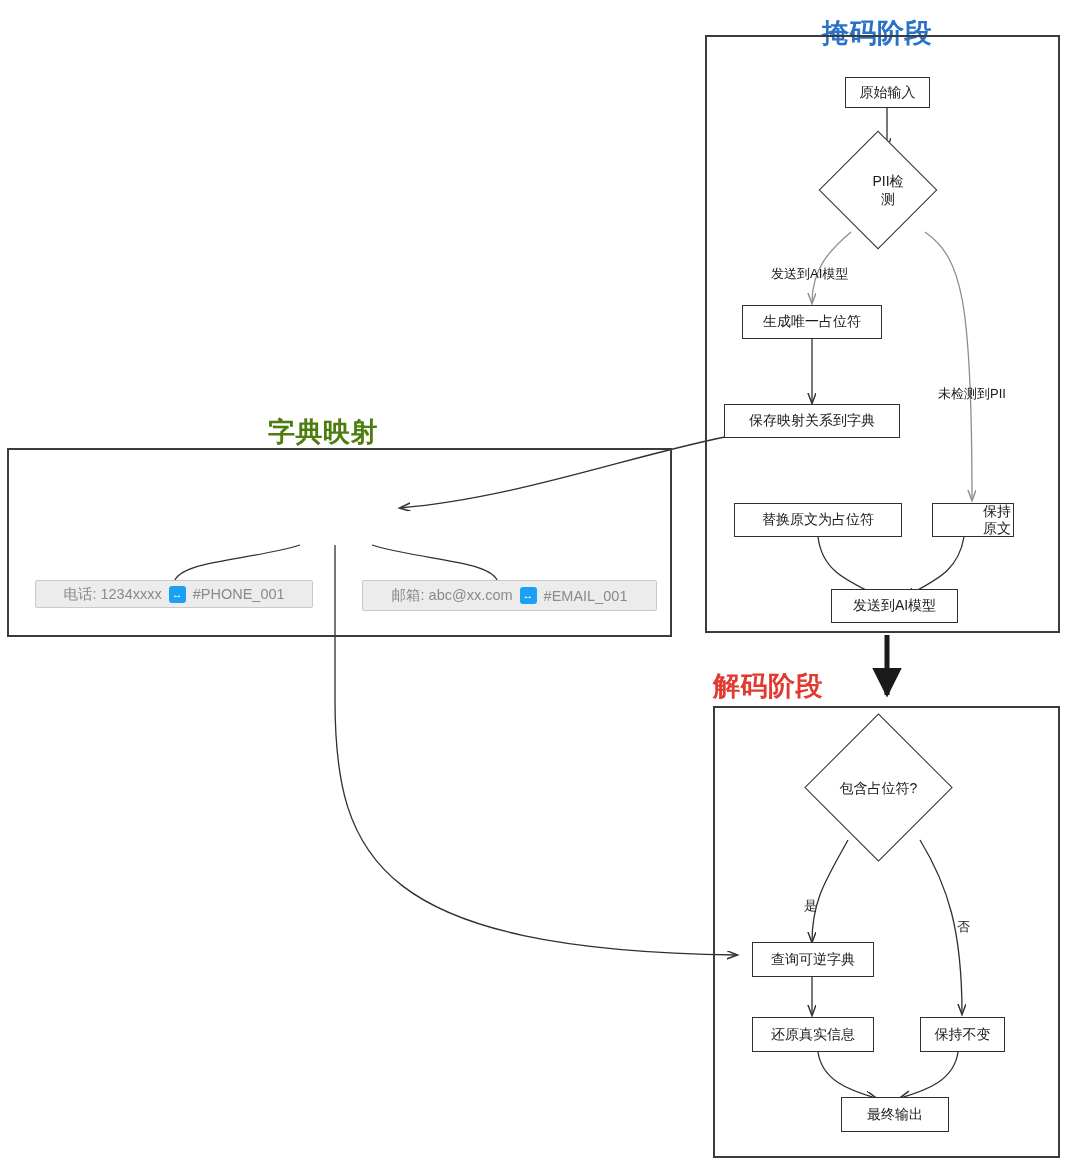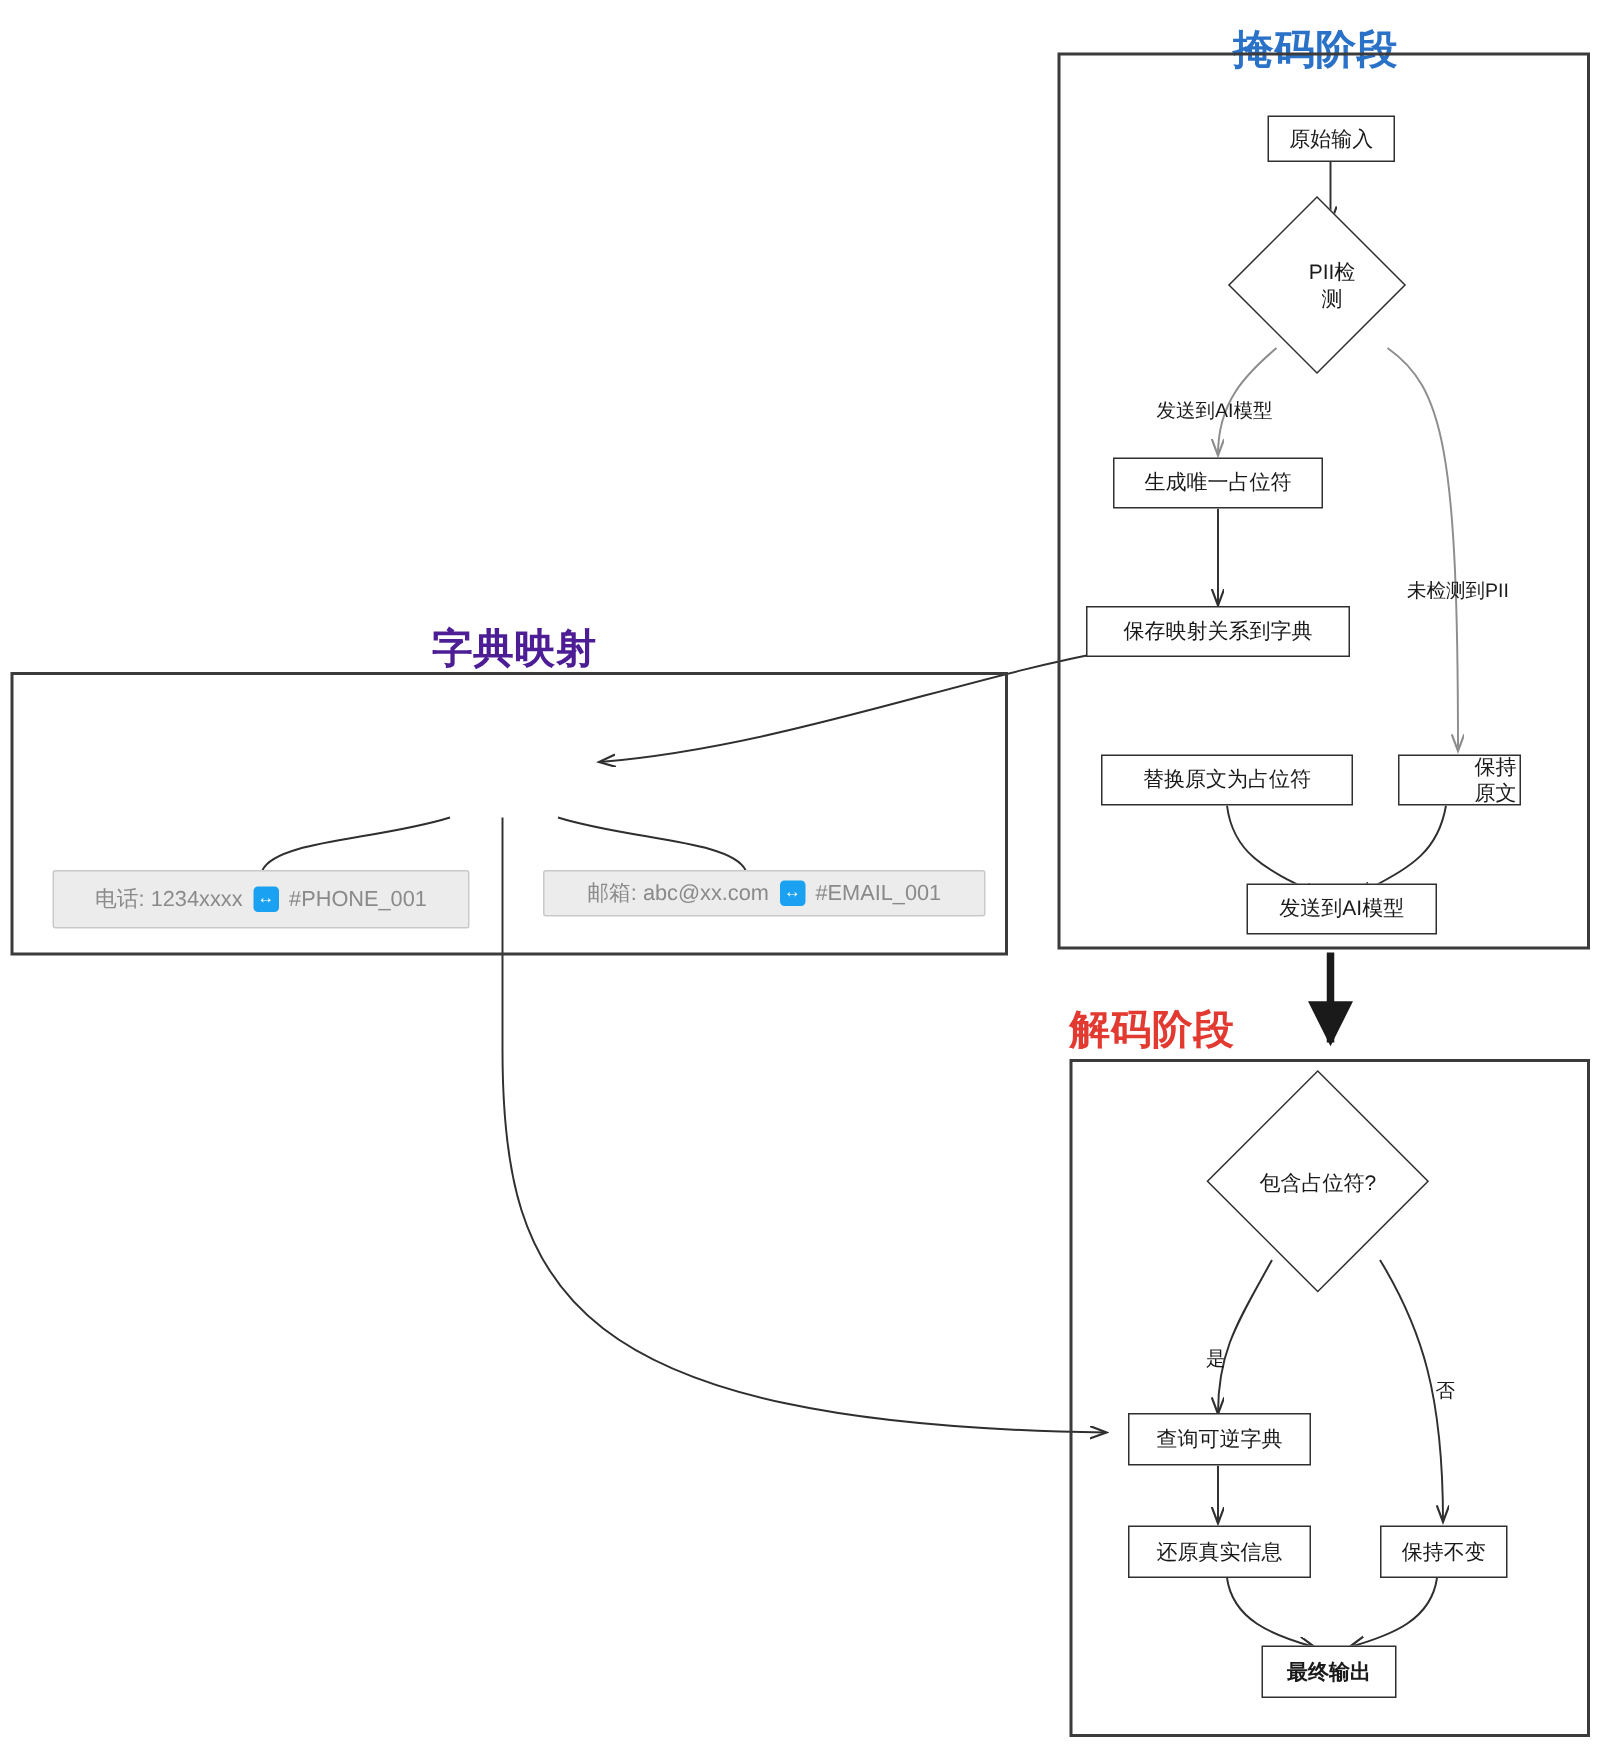--- a/index.html
+++ b/index.html
@@ -180,26 +180,26 @@
   <div class="node" style="left:724px; top:404px; width:176px; height:34px;">保存映射关系到字典</div>
 
   <div class="edge-label" style="left:938px; top:385px;">未检测到PII</div>
 
   <div class="node" style="left:734px; top:503px; width:168px; height:34px;">替换原文为占位符</div>
 
   <div class="node" style="left:932px; top:503px; width:82px; height:34px;padding-left:48px;">保持原文</div>
 
   <div class="node" style="left:831px; top:589px; width:127px; height:34px;">发送到AI模型</div>
 
-  <div class="group-title" style="left:288px; top:414px; color:#4c1d95;">字典映射</div>
+  <div class="group-title" style="left:268px; top:414px; color:#4d7c0f;">字典映射</div>
 
   <div class="container-box" style="left:7px; top:448px; width:665px; height:189px;"></div>
 
 
-  <div class="map-chip" style="left:35px; top:580px; width:278px; height:39px;">
+  <div class="map-chip" style="left:35px; top:580px; width:278px; height:28px;">
     <span class="chip-txt">电话: 1234xxxx</span>
     <span class="swap-icon">↔</span>
     <span class="chip-txt">#PHONE_001</span>
   </div>
 
   <div class="map-chip" style="left:362px; top:580px; width:295px; height:31px;">
     <span class="chip-txt">邮箱: abc@xx.com</span>
     <span class="swap-icon">↔</span>
     <span class="chip-txt">#EMAIL_001</span>
   </div>
@@ -214,15 +214,15 @@
   <div class="edge-label" style="left:804px; top:897px;">是</div>
 
   <div class="edge-label" style="left:957px; top:918px;">否</div>
 
   <div class="node" style="left:752px; top:942px; width:122px; height:35px;">查询可逆字典</div>
 
   <div class="node" style="left:752px; top:1017px; width:122px; height:35px;">还原真实信息</div>
 
   <div class="node" style="left:920px; top:1017px; width:85px; height:35px;">保持不变</div>
 
-  <div class="node" style="left:841px; top:1097px; width:90px; height:35px;font-weight:bold;">最终输出</div>
+  <div class="node" style="left:841px; top:1097px; width:108px; height:35px;">最终输出</div>
 
 </div>
 
 </body></html>

